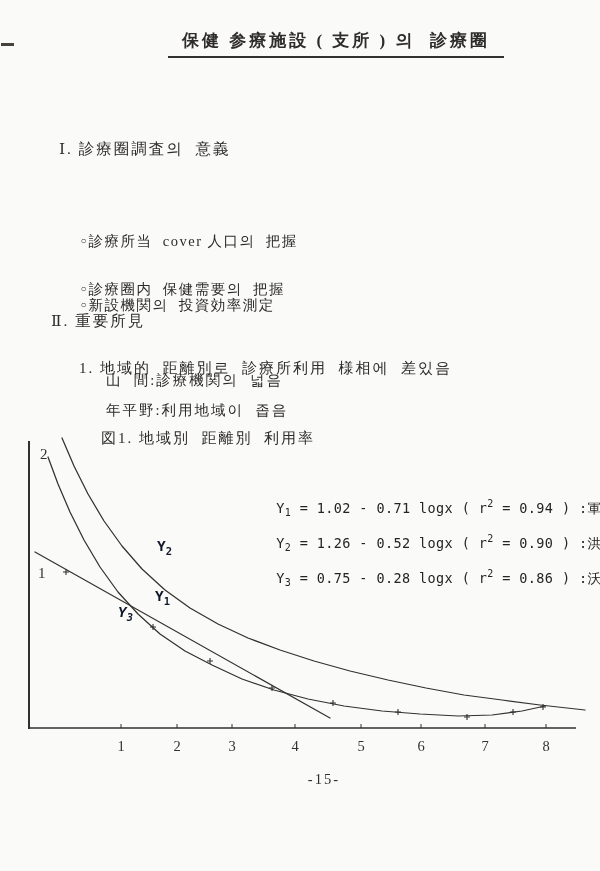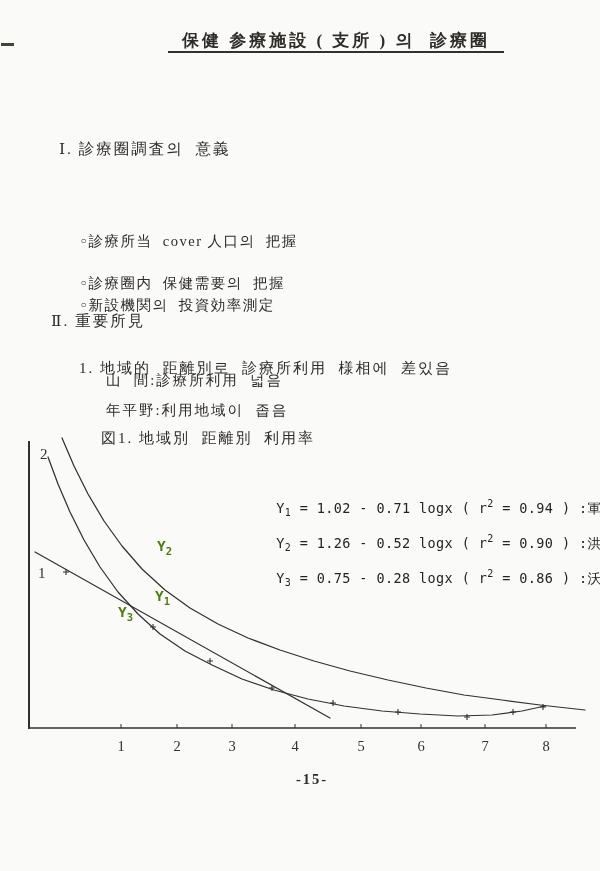--- a/index.html
+++ b/index.html
@@ -7,70 +7,70 @@
     position:relative;width:600px;height:871px;margin:0 auto;
     background:#fafaf8;overflow:hidden;
     font-family:"Liberation Serif","DejaVu Serif",serif;
     color:#2e2c29;
   }
   .abs{position:absolute;}
   .txt{white-space:pre;letter-spacing:2px;line-height:1.25;}
   #title{
     left:168px;top:30px;width:336px;text-align:center;
     font-size:17px;letter-spacing:3px;font-weight:bold;
-    border-bottom:2px solid #33312e;
+    padding-bottom:5px;border-bottom:2px solid #33312e;
   }
   .h1{font-size:15.5px;font-weight:normal;margin-left:23px;}
   .bullet-row{font-size:14.5px;letter-spacing:1.5px;white-space:pre;}
   .bullet-mark{font-size:10px;vertical-align:2px;letter-spacing:2px;}
   .sub-line{font-size:14.5px;}
   .eq{
     font-family:"DejaVu Sans Mono","Liberation Mono",monospace;
     font-size:13.5px;letter-spacing:0.4px;color:#252421;white-space:pre;
   }
   .eq sub{font-size:10px;}
   .eq sup{font-size:10px;}
   .curve-label{
     font-family:"DejaVu Sans Mono","Liberation Mono",monospace;
-    font-size:14.5px;font-weight:bold;color:#4d7c0f;white-space:pre;
+    font-size:14.5px;font-weight:bold;color:#0f172a;white-space:pre;
   }
   .curve-label sub{font-size:10.5px;}
-  #page-number{left:267px;top:770px;width:90px;text-align:center;
-    font-size:14.5px;letter-spacing:2px;font-weight:bold;}
+  #page-number{left:250px;top:770px;width:90px;text-align:right;
+    font-size:14.5px;letter-spacing:2px;}
   #margin-dash{left:1px;top:43px;width:13px;height:3px;background:#45423e;}
   #chart-svg{position:absolute;left:0;top:0;pointer-events:none;}
 </style>
 </head>
 <body>
 
 <div id="page">
 
   <div id="margin-dash" class="abs"></div>
 
   <div id="title" class="abs txt">保健 参療施設 ( 支所 ) 의  診療圈</div>
 
   <div class="abs txt h1" style="left:36px;top:139px;">Ⅰ. 診療圈調査의  意義</div>
 
   <div class="abs bullet-row" style="left:60px;top:215px;">
     <span class="bullet-mark">○</span><span>診療所当  cover 人口의  把握</span>
   </div>
-  <div class="abs bullet-row" style="left:60px;top:257px;">
+  <div class="abs bullet-row" style="left:60px;top:263px;">
     <span class="bullet-mark">○</span><span>診療圈内  保健需要의  把握</span>
   </div>
   <div class="abs bullet-row" style="left:60px;top:279px;">
     <span class="bullet-mark">○</span><span>新設機関의  投資効率測定</span>
   </div>
 
   <div class="abs txt h1" style="left:28px;top:311px;">Ⅱ. 重要所見</div>
 
   <div class="abs txt" style="left:56px;top:340px;font-size:15px;">
     <span>1.</span><span> </span><span>地域的  距離別로  診療所利用  様相에  差있음</span>
   </div>
 
-  <div class="abs txt sub-line" style="left:106px;top:371px;">山  間:診療所利用  넓음</div>
+  <div class="abs txt sub-line" style="left:106px;top:371px;">山  間:診療機関의  넓음</div>
   <div class="abs txt sub-line" style="left:106px;top:401px;text-align:center;">年平野:利用地域이  좁음</div>
 
   <div class="abs txt" style="left:101px;top:429px;font-size:15px;">図1. 地域別  距離別  利用率</div>
 
   <svg id="chart-svg" width="600" height="871" viewBox="0 0 600 871">
       <line x1="29" y1="441" x2="29" y2="729" stroke="#33312e" stroke-width="2"></line>
       <line x1="28" y1="728" x2="576" y2="728" stroke="#33312e" stroke-width="1.6"></line>
       <line x1="121" y1="724" x2="121" y2="728" stroke="#33312e" stroke-width="1"></line>
       <text x="121" y="751" text-anchor="middle" font-size="14.5" fill="#33312e" font-family="&quot;Liberation Serif&quot;,&quot;DejaVu Serif&quot;,serif">1</text>
       <line x1="177" y1="724" x2="177" y2="728" stroke="#33312e" stroke-width="1"></line>
@@ -114,19 +114,19 @@
       <span>Y</span><sub>3</sub><span> = 0.75 - 0.28 logx ( r</span><sup>2</sup><span> = 0.86 ) :沃溝</span>
     </div>
   </div>
 
   <div class="abs curve-label" style="left:120px;top:572px;">
     <span>Y</span><sub>1</sub>
   </div>
   <div class="abs curve-label" style="left:122px;top:522px;">
     <span>Y</span><sub>2</sub>
   </div>
-  <div class="abs curve-label" style="left:83px;top:588px;">
+  <div class="abs curve-label" style="left:83px;top:588px;font-style:italic;">
     <span>Y</span><sub>3</sub>
   </div>
 
   <div id="page-number" class="abs txt">-15-</div>
 
 </div>
 
 </body></html>

